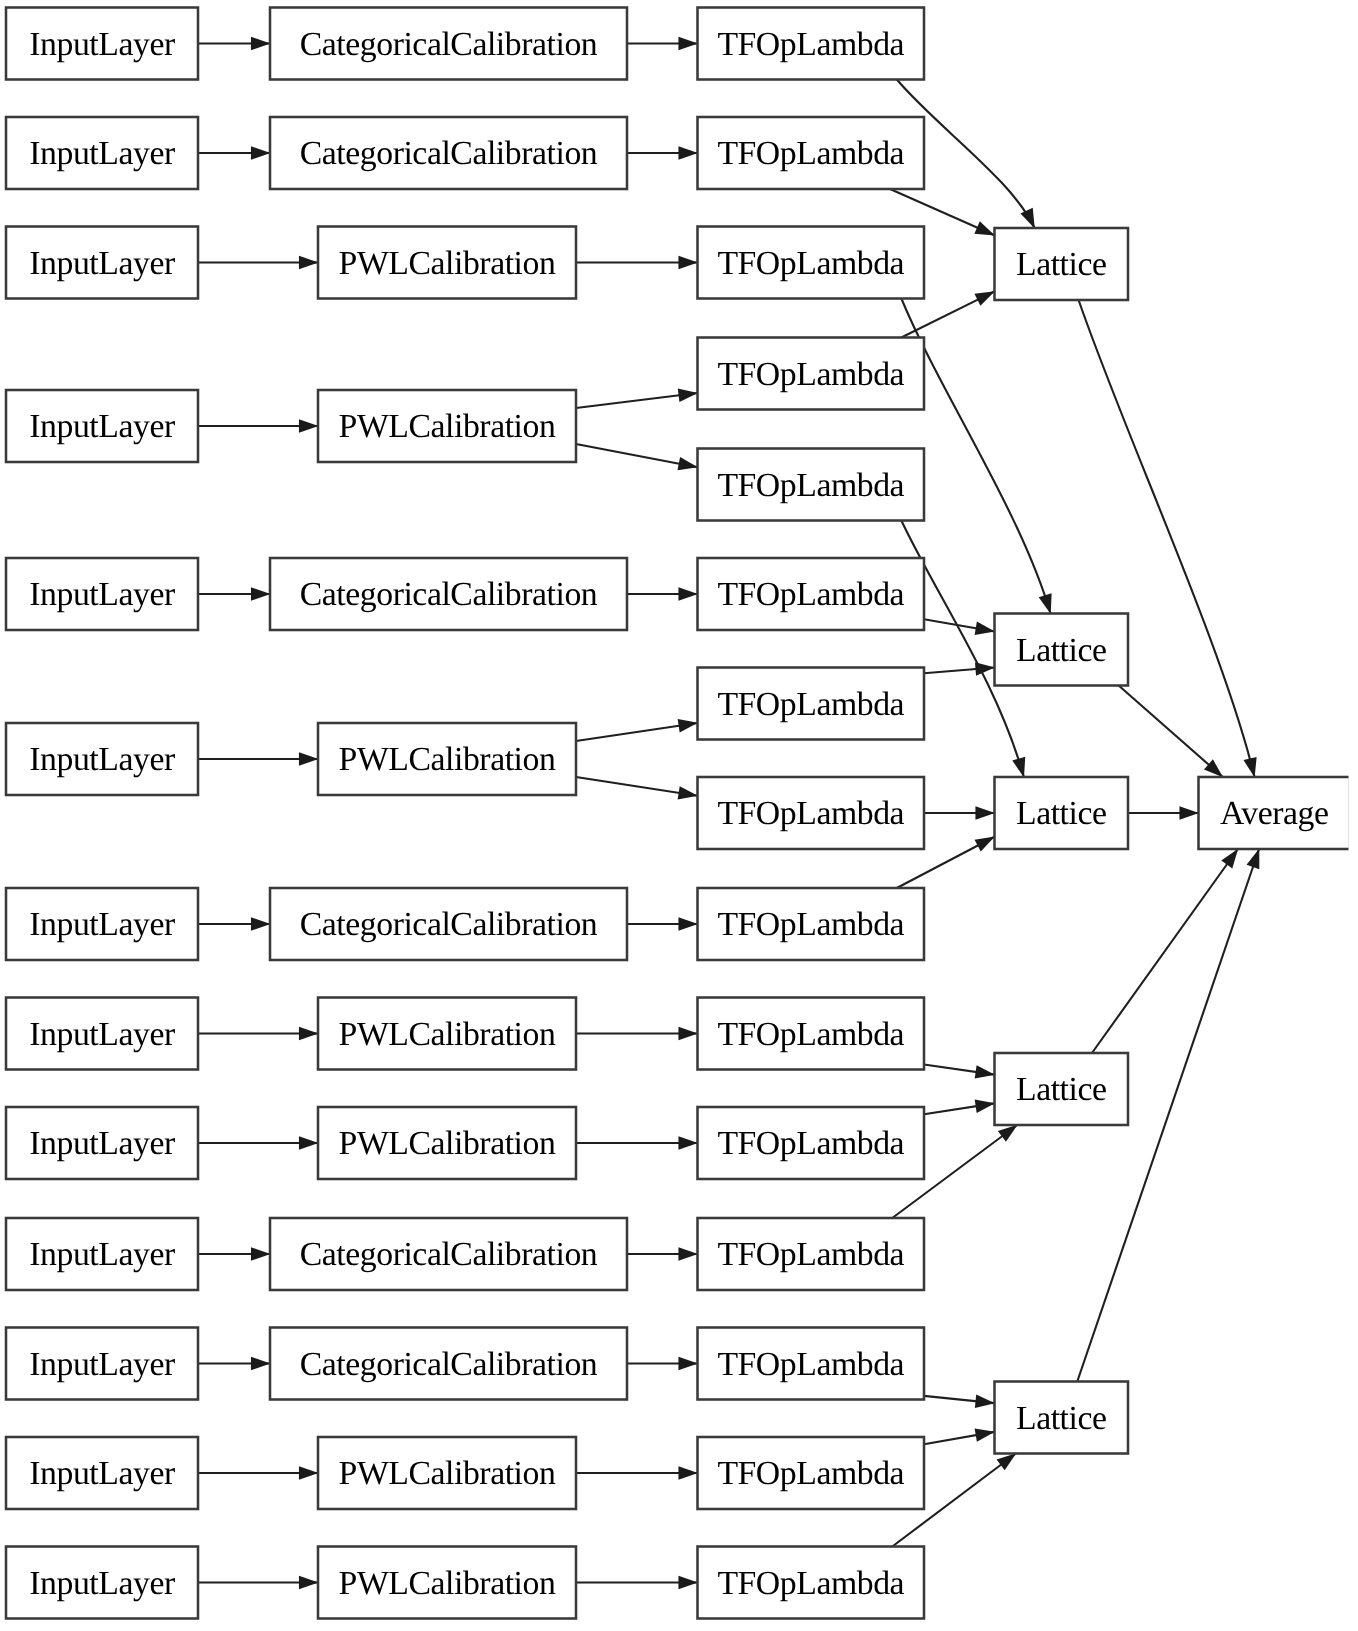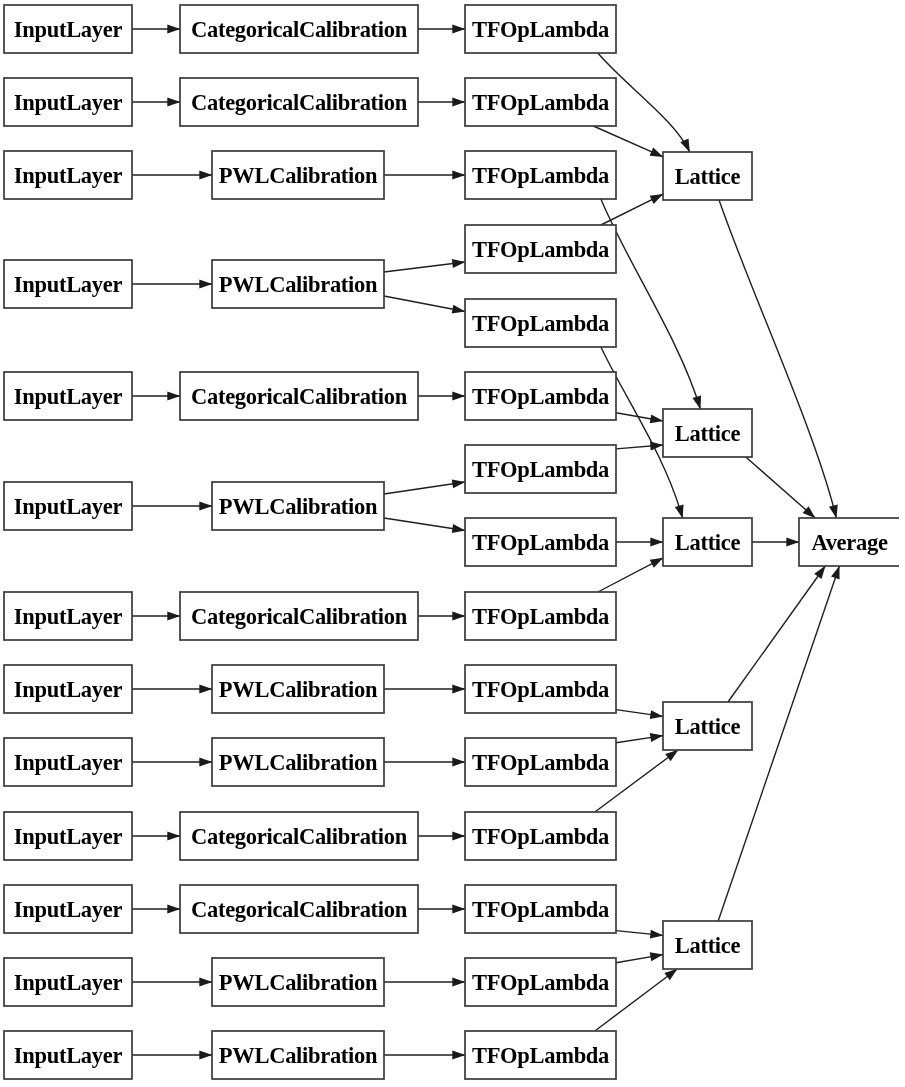--- a/index.html
+++ b/index.html
@@ -6,21 +6,20 @@
     margin: 0;
     padding: 0;
     background: #ffffff;
   }
   .canvas {
     position: relative;
     width: 899px;
     height: 1087px;
     background: #ffffff;
     overflow: hidden;
-    font-weight: bold;
   }
   svg {
     display: block;
   }
   .node-box {
     fill: #ffffff;
     stroke: #3a3a3a;
     stroke-width: 1.7;
   }
   .node-label {

